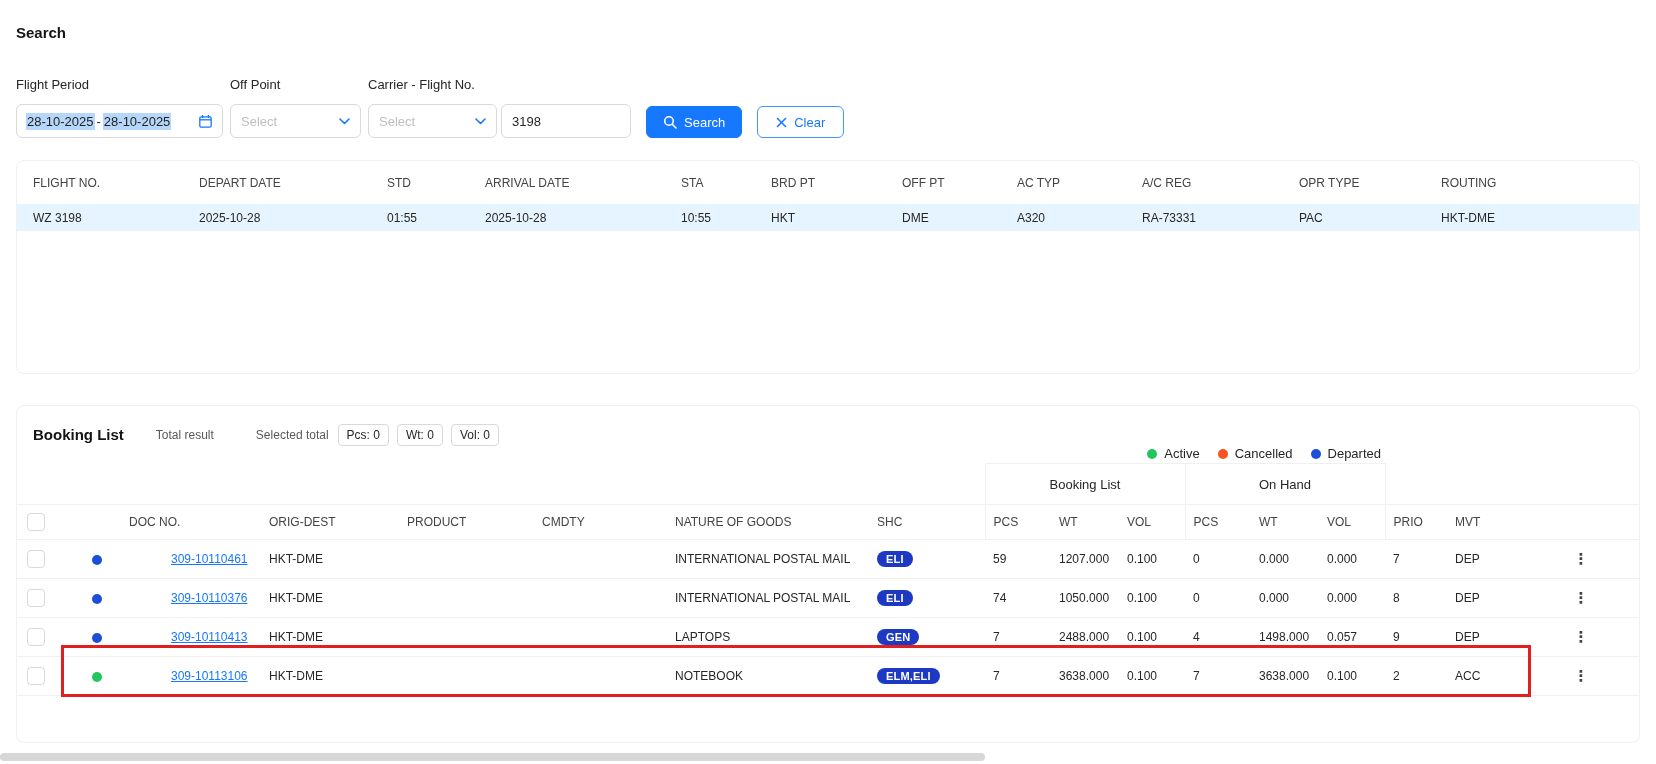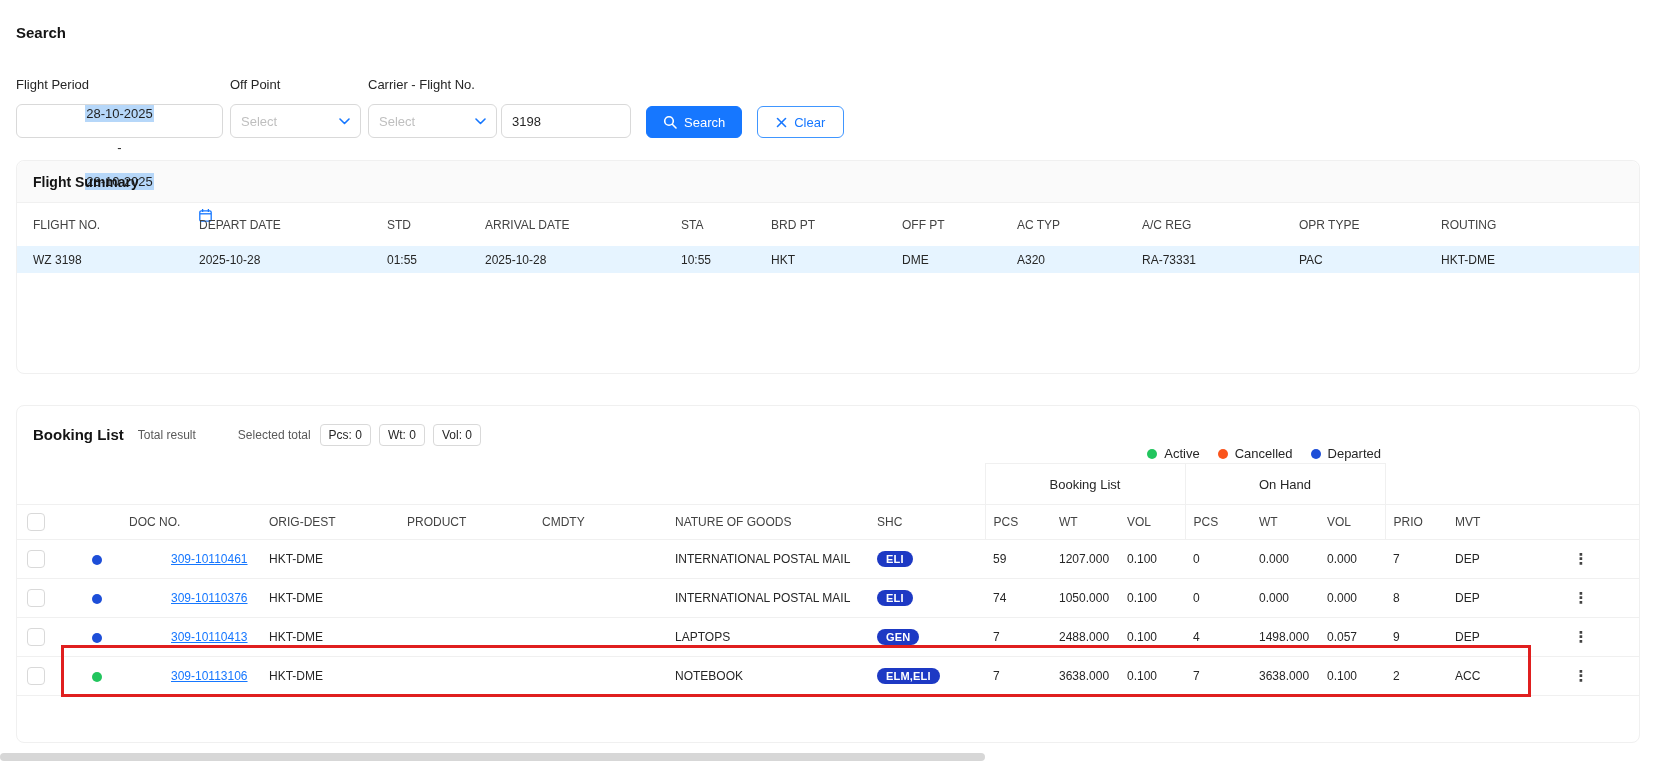--- a/index.html
+++ b/index.html
@@ -10,21 +10,21 @@
   }
   .page{padding:24px 16px 0;}
   .page-title{font-size:15px;line-height:17px;font-weight:700;color:#141414;margin:0;}
 
   
   .filters{display:flex;align-items:flex-end;gap:7px;margin-top:36px;}
   .fgroup{display:flex;flex-direction:column;}
   .flabel{font-size:13px;color:#262626;margin-bottom:12px;white-space:nowrap;}
   .control{height:32px;border:1px solid #d9d9d9;border-radius:6px;background:#fff;
     display:flex;align-items:center;font-size:13px;}
-  .date-range{width:187px;padding:0 9px 0 9px;gap:18px;cursor:pointer;flex-direction:column;}
+  .date-range{width:187px;padding:0 9px 0 9px;gap:0;cursor:pointer;}
   .date-token{background:#b6d7f9;color:#1f1f1f;padding:1px 1px;white-space:nowrap;}
   .date-sep{color:#262626;margin:0 2px;}
   .cal-icon{margin-left:auto;flex:none;}
   .select{width:109px;padding:0 10px;justify-content:space-between;cursor:pointer;}
   .select .ph{color:#bfbfbf;}
   .carrier-row{display:flex;gap:4px;}
   .text-input{width:108px;height:32px;border:1px solid #d9d9d9;border-radius:6px;
     padding:0 10px;font-size:13px;font-family:inherit;color:#262626;outline:none;background:#fff;}
   .btn{height:32px;border-radius:6px;display:inline-flex;align-items:center;gap:7px;
     font-size:13px;padding:0 16px;cursor:pointer;font-family:inherit;}
@@ -40,21 +40,21 @@
   .fs-table{width:100%;border-collapse:collapse;table-layout:fixed;}
   .fs-th{height:43px;text-align:left;font-weight:400;font-size:12px;color:#434343;
     padding:0 16px;white-space:nowrap;overflow:hidden;}
   .fs-row{background:#e6f4ff;cursor:pointer;}
   .fs-td{height:27px;font-size:12px;color:#262626;padding:0 16px;white-space:nowrap;overflow:hidden;}
 
   
   .bl-panel{margin-top:31px;position:relative;padding-bottom:46px;overflow:hidden;}
   .bl-head{height:57px;display:flex;align-items:center;padding:0 16px;}
   .bl-title{font-size:15px;font-weight:700;color:#141414;white-space:nowrap;}
-  .muted{font-size:12px;color:#595959;margin-left:14px;white-space:nowrap;}
+  .muted{font-size:12px;color:#595959;margin-left:32px;white-space:nowrap;}
   .muted.sel{margin-left:42px;}
   .chips{display:inline-flex;gap:8px;margin-left:9px;}
   .chip{border:1px solid #d9d9d9;border-radius:4px;padding:3px 8px;font-size:12px;
     color:#262626;background:#fff;white-space:nowrap;}
   .legend{display:inline-flex;gap:18px;margin-left:auto;margin-right:242px;align-items:center;}
   .legend-item{display:inline-flex;align-items:center;gap:7px;margin-top:38px;}
   .legend-label{font-size:13px;color:#262626;}
   .dot{width:10px;height:10px;border-radius:50%;display:inline-block;vertical-align:middle;}
 
   .bl-table{width:100%;border-collapse:collapse;table-layout:fixed;}
@@ -136,21 +136,20 @@
     <button class="btn btn-outline">
       <svg width="11" height="11" viewBox="0 0 11 11" fill="none">
         <line x1="1.5" y1="1.5" x2="9.5" y2="9.5" stroke="#1677ff" stroke-width="1.6" stroke-linecap="round"></line>
         <line x1="9.5" y1="1.5" x2="1.5" y2="9.5" stroke="#1677ff" stroke-width="1.6" stroke-linecap="round"></line>
       </svg>
       <span>Clear</span>
     </button>
   </div>
 
   <div class="panel fs-panel">
-    <div class="fs-head">Flight Summary</div>
     <table class="fs-table">
       <colgroup>
         <col style="width:166px">
           <col style="width:188px">
           <col style="width:98px">
           <col style="width:196px">
         <col style="width:90px">
           <col style="width:131px">
           <col style="width:115px">
           <col style="width:125px">

